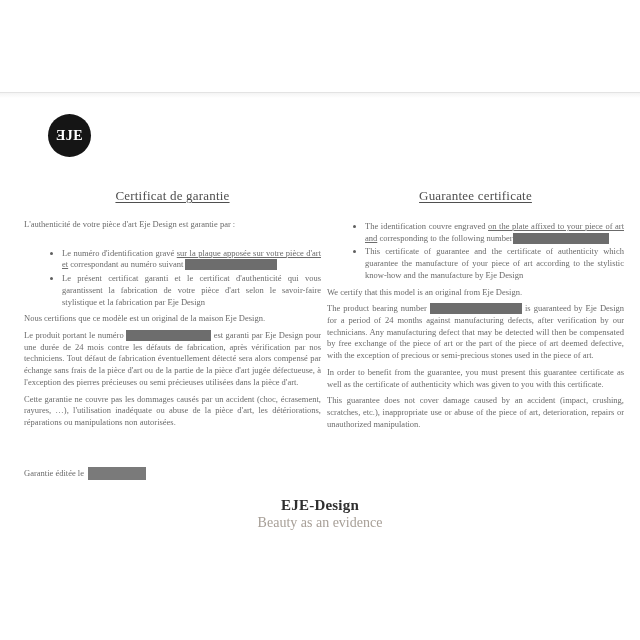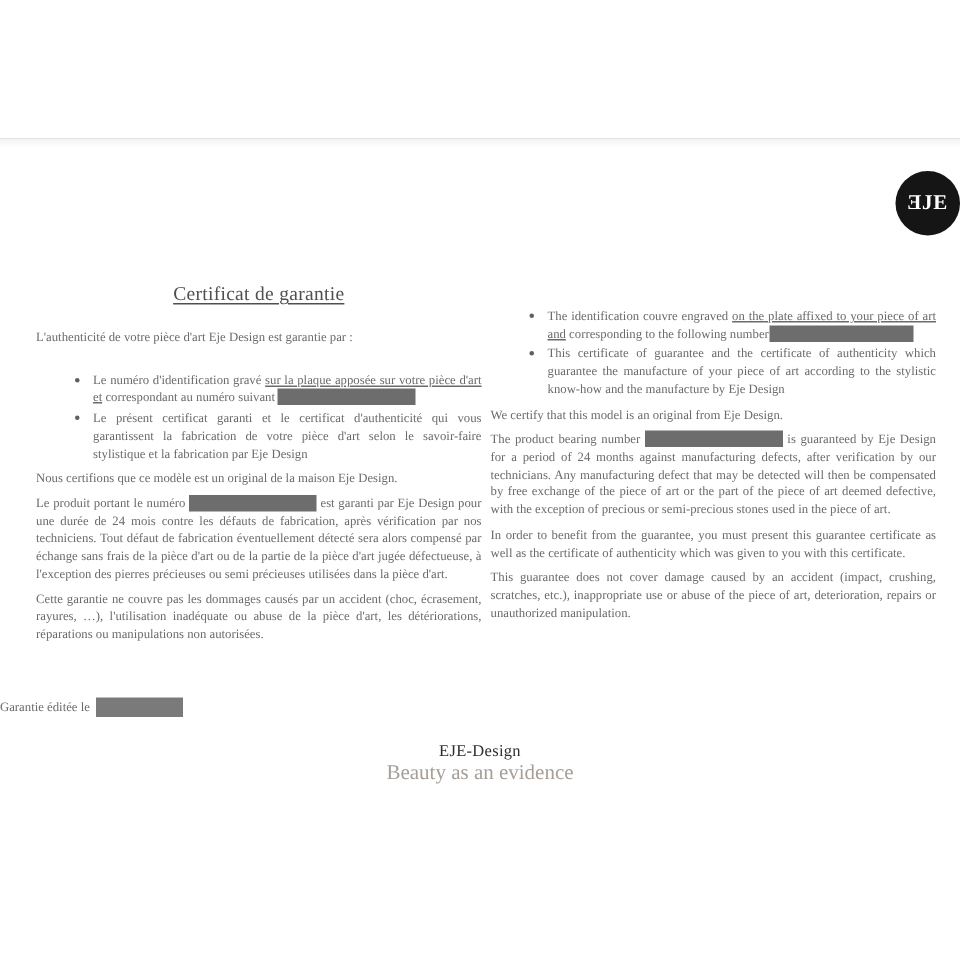--- a/index.html
+++ b/index.html
@@ -3,21 +3,21 @@
 <meta charset="utf-8">
 <style>
   * { margin:0; padding:0; box-sizing:border-box; }
   html,body { width:640px; height:640px; background:#ffffff; overflow:hidden; }
   body { font-family:"Liberation Serif", "DejaVu Serif", serif; }
 
   .top-band { height:92px; background:#ffffff; }
   .divider { height:1px; background:#e3e3e3; }
   .divider-shadow { height:5px; background:linear-gradient(#f4f4f4, #ffffff); }
 
-  .logo-row { display:flex; justify-content:flex-end; margin-top:16px;margin-left:48px; }
+  .logo-row { display:flex; justify-content:flex-start; margin-top:16px;margin-left:48px; }
   .logo-circle {
     width:43px; height:43px; border-radius:50%;
     background:#151515; color:#ffffff;
     display:flex; align-items:center; justify-content:center;
     font-size:14px; letter-spacing:0.5px; font-weight:bold;
   }
 
   .columns { display:flex; gap:6px; padding:0 16px 0 24px; margin-top:31px; }
   .col { flex:1; min-width:0; }
 
@@ -37,28 +37,28 @@
 
   .redact {
     display:inline-block; background:#6d6d6d;
     height:11px; vertical-align:text-bottom; margin-bottom:-1px;
   }
   .redact-serial-fr { width:92px; }
   .redact-product-fr { width:85px; }
   .redact-serial-en { width:96px; }
   .redact-product-en { width:92px; }
 
-  .issued-block { margin-top:31px; font-size:8.5px; color:#6b6b6b; }
+  .issued-block { padding-left:24px; margin-top:31px; font-size:8.5px; color:#6b6b6b; }
   .issued-line { display:flex; align-items:center; margin-bottom:4px; }
   .issued-line .lbl { margin-right:4px; white-space:nowrap; }
   .redact-issued-date { width:58px; height:13px; background:#7a7a7a; }
   .redact-issued-by { width:69px; height:17px; background:#7a7a7a; }
 
   .footer { text-align:center; margin-top:17px; }
-  .footer-brand { font-size:11px; font-weight:normal; color:#2e2e2e; letter-spacing:0.2px; }
+  .footer-brand { font-size:15px; font-weight:bold; color:#2e2e2e; letter-spacing:0.2px; }
   .footer-tagline { font-size:14px; color:#a79f97; margin-top:1px; }
 </style>
 </head>
 <body>
 
 <div class="top-band"></div>
 <div class="divider"></div>
 <div class="divider-shadow"></div>
 
 <div class="logo-row">
@@ -83,20 +83,21 @@
       </ul>
       <p><span>Nous certifions que ce modèle est un original de la maison Eje Design.</span></p>
       <p>
         <span>Le produit portant le numéro </span><span class="redact redact-product-fr"></span><span> est garanti par Eje Design pour une durée de 24 mois contre les défauts de fabrication, après vérification par nos techniciens. Tout défaut de fabrication éventuellement détecté sera alors compensé par échange sans frais de la pièce d'art ou de la partie de la pièce d'art jugée défectueuse, à l'exception des pierres précieuses ou semi précieuses utilisées dans la pièce d'art.</span>
       </p>
       <p><span>Cette garantie ne couvre pas les dommages causés par un accident (choc, écrasement, rayures, …), l'utilisation inadéquate ou abuse de la pièce d'art, les détériorations, réparations ou manipulations non autorisées.</span></p>
     </div>
   </div>
 
   <div class="col">
+    <div class="col-title">Guarantee certificate</div>
     <div class="bodytext">
       <ul class="bullets">
         <li>
           <span>The identification couvre engraved </span><span class="uline">on the plate affixed to your piece of art and</span><span> corresponding to the following number</span><span class="redact redact-serial-en"></span>
         </li>
         <li>
           <span>This certificate of guarantee and the certificate of authenticity which guarantee the manufacture of your piece of art according to the stylistic know-how and the manufacture by Eje Design</span>
         </li>
       </ul>
       <p><span>We certify that this model is an original from Eje Design.</span></p>

